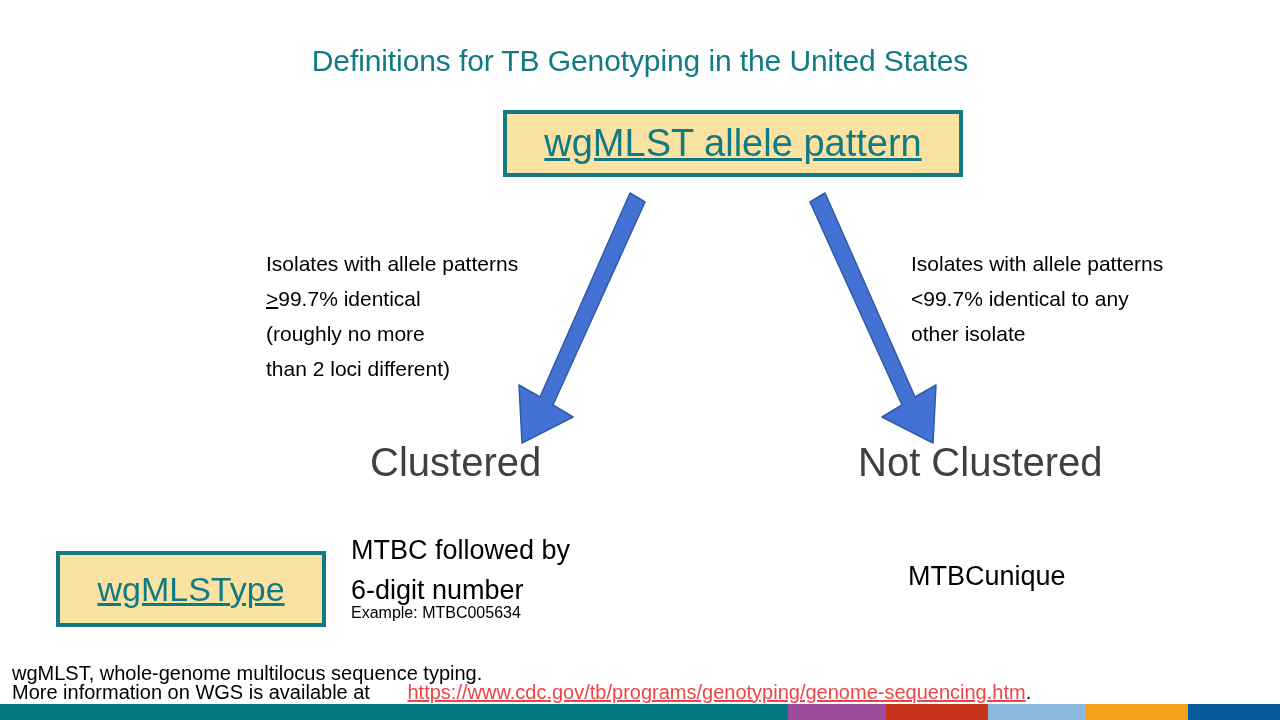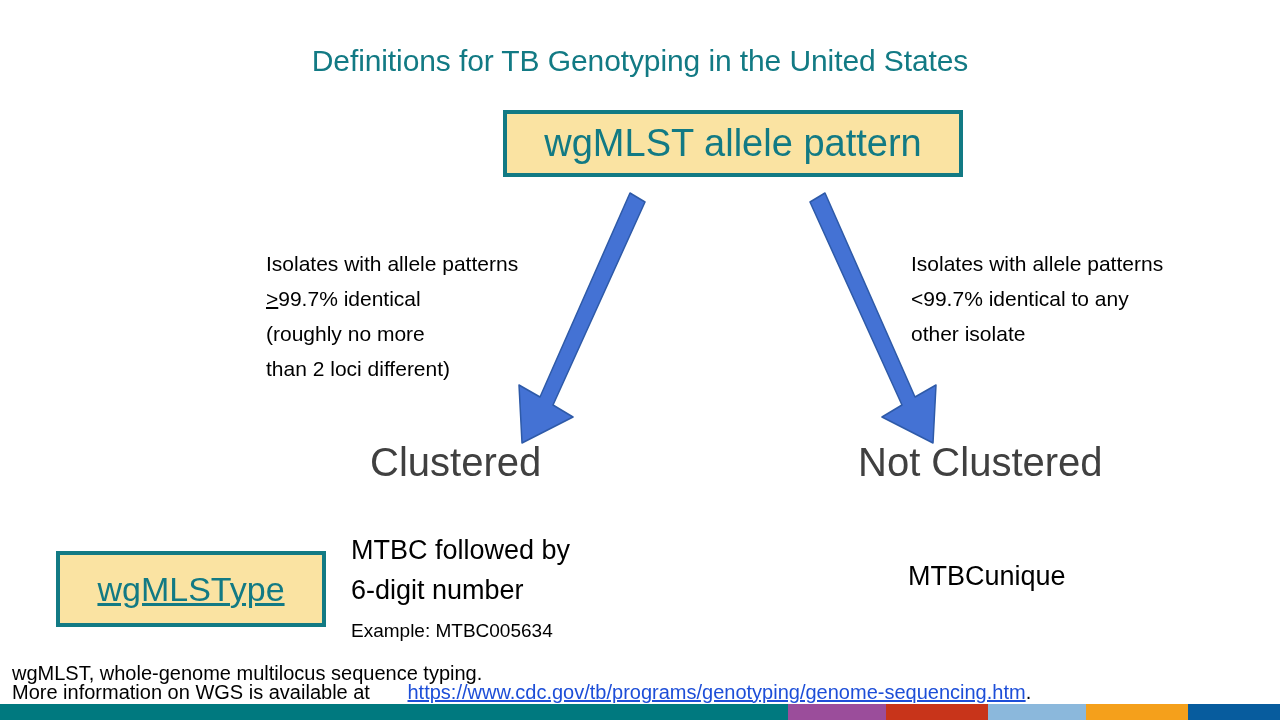--- a/index.html
+++ b/index.html
@@ -97,22 +97,22 @@
     left: 351px;
     top: 530px;
     width: 300px;
     font-size: 27px;
     line-height: 40px;
     white-space: pre-line;
   }
   #result-left-example {
     position: absolute;
     left: 351px;
-    top: 620px;
-    font-size: 19px;
+    top: 604px;
+    font-size: 16px;
     white-space: nowrap;
   }
   #result-right {
     position: absolute;
     left: 908px;
     top: 561px;
     font-size: 27px;
     white-space: nowrap;
   }
 
@@ -140,21 +140,21 @@
     height: 16px;
     display: flex;
   }
   #bottom-bar .seg { height: 100%; }
 </style>
 </head>
 <body style="background: rgb(255, 255, 255);">
 
 <div id="slide-title" style="color: rgb(18, 122, 132);">Definitions for TB Genotyping in the United States</div>
 
-<div id="wgmlst-pattern-box" class="callout" style="background: rgb(250, 227, 162); border-color: rgb(18, 122, 132); color: rgb(18, 122, 132);">
+<div id="wgmlst-pattern-box" class="callout" style="background: rgb(250, 227, 162); border-color: rgb(18, 122, 132); color: rgb(18, 122, 132); text-decoration: underline;">
   <span>wgMLST allele pattern</span>
 </div>
 
 <svg id="arrow-left" width="180" height="270" viewBox="0 0 180 270" aria-hidden="true">
   <polygon points="135,13 150,22 58,225 78,237 27,263 24,205 45,217" fill="#4472D4" stroke="#2E5AA8" stroke-width="1.5" stroke-linejoin="round"></polygon>
 </svg>
 
 <svg id="arrow-right" width="180" height="270" viewBox="0 0 180 270" aria-hidden="true">
   <polygon points="45,13 30,22 122,225 102,237 153,263 156,205 135,217" fill="#4472D4" stroke="#2E5AA8" stroke-width="1.5" stroke-linejoin="round"></polygon>
 </svg>
@@ -175,21 +175,21 @@
 
 <div id="result-left">MTBC followed by
 6-digit number</div>
 
 <div id="result-left-example">Example: MTBC005634</div>
 
 <div id="result-right">MTBCunique</div>
 
 <div id="footnote">
   <div>wgMLST, whole-genome multilocus sequence typing.</div>
-  <div><span>More information on WGS is available at </span><a id="footnote-link" href="#" style="color: #1d4ed8; padding-left: 32px;">https://www.cdc.gov/tb/programs/genotyping/genome-sequencing.htm</a><span>.</span></div>
+  <div><span>More information on WGS is available at </span><a id="footnote-link" href="#" style="color: #ef4444; padding-left: 32px;">https://www.cdc.gov/tb/programs/genotyping/genome-sequencing.htm</a><span>.</span></div>
 </div>
 
 <div id="bottom-bar">
     <div class="seg" style="background: rgb(0, 121, 127); width: 788px;"></div>
     <div class="seg" style="background: rgb(155, 77, 155); width: 98px;"></div>
     <div class="seg" style="background: rgb(200, 52, 26); width: 102px;"></div>
     <div class="seg" style="background: rgb(139, 184, 220); width: 98px;"></div>
     <div class="seg" style="background: rgb(245, 160, 27); width: 102px;"></div>
     <div class="seg" style="background: rgb(7, 92, 158); width: 92px;"></div>
   </div>

